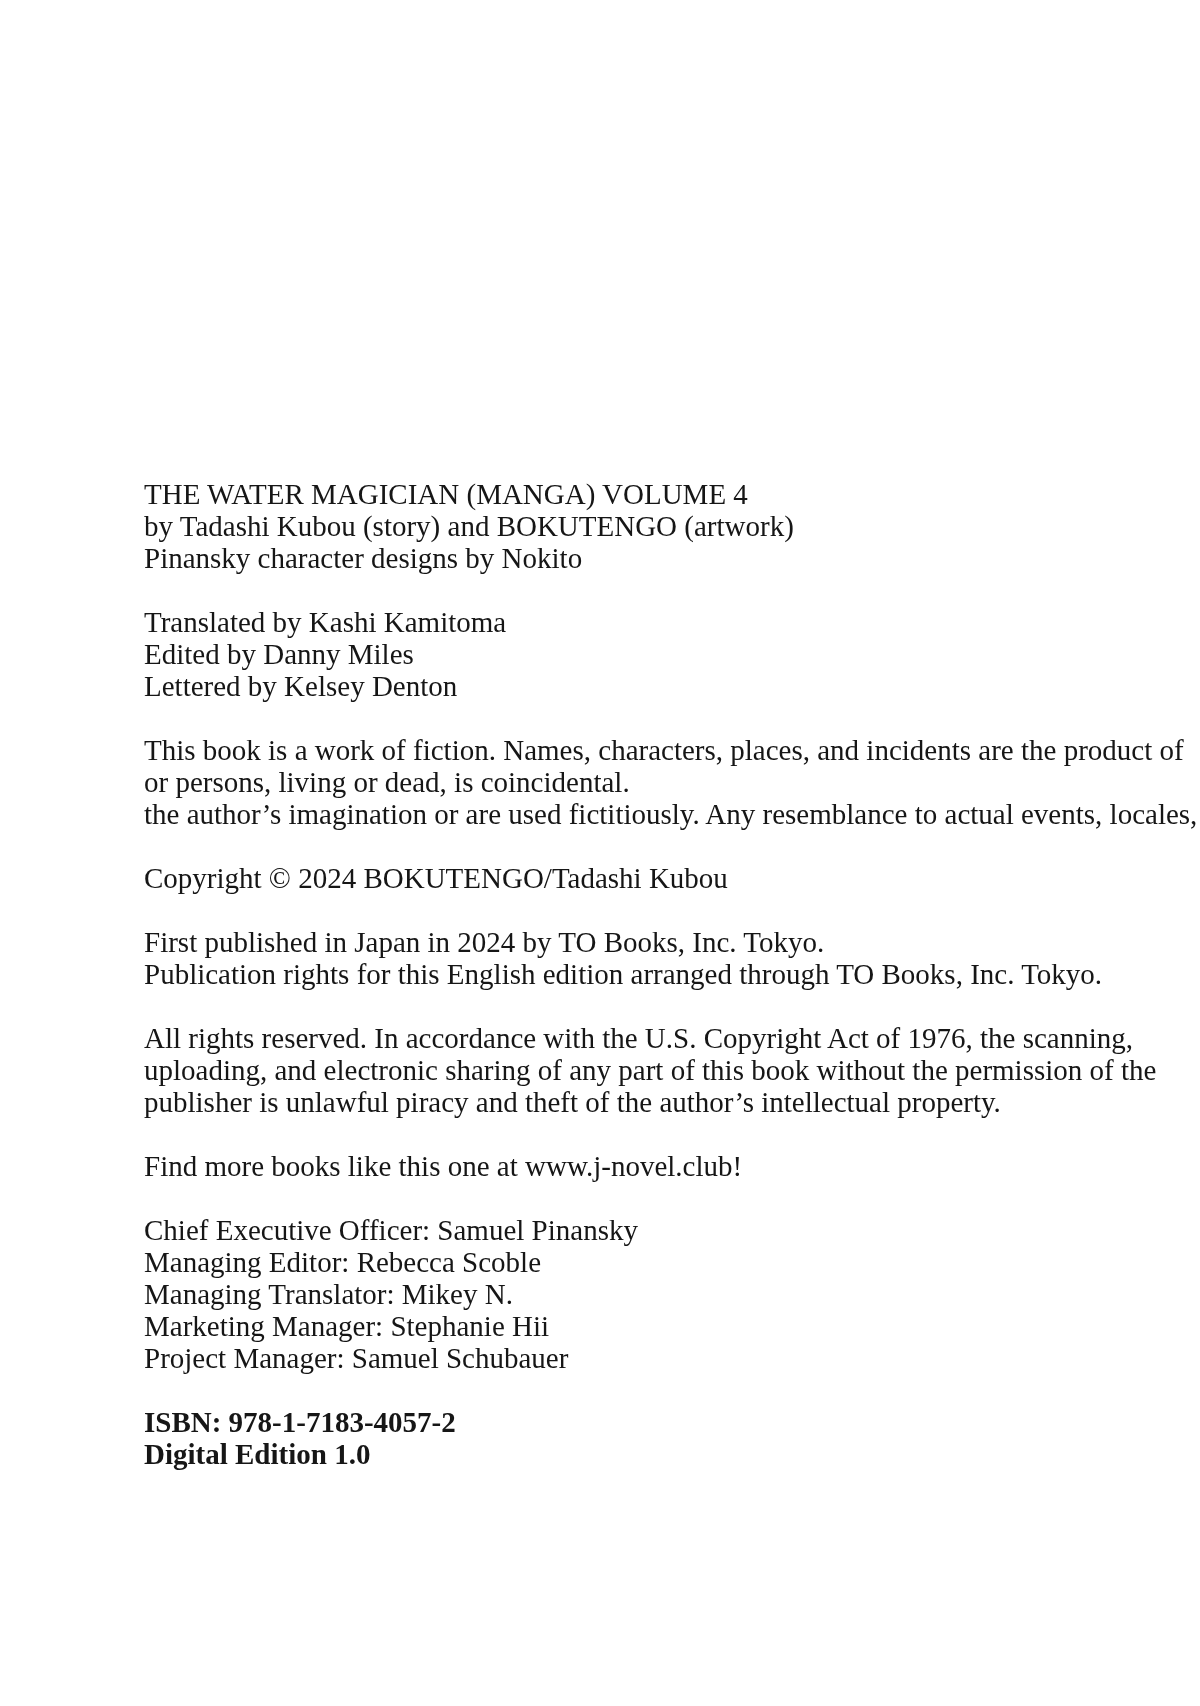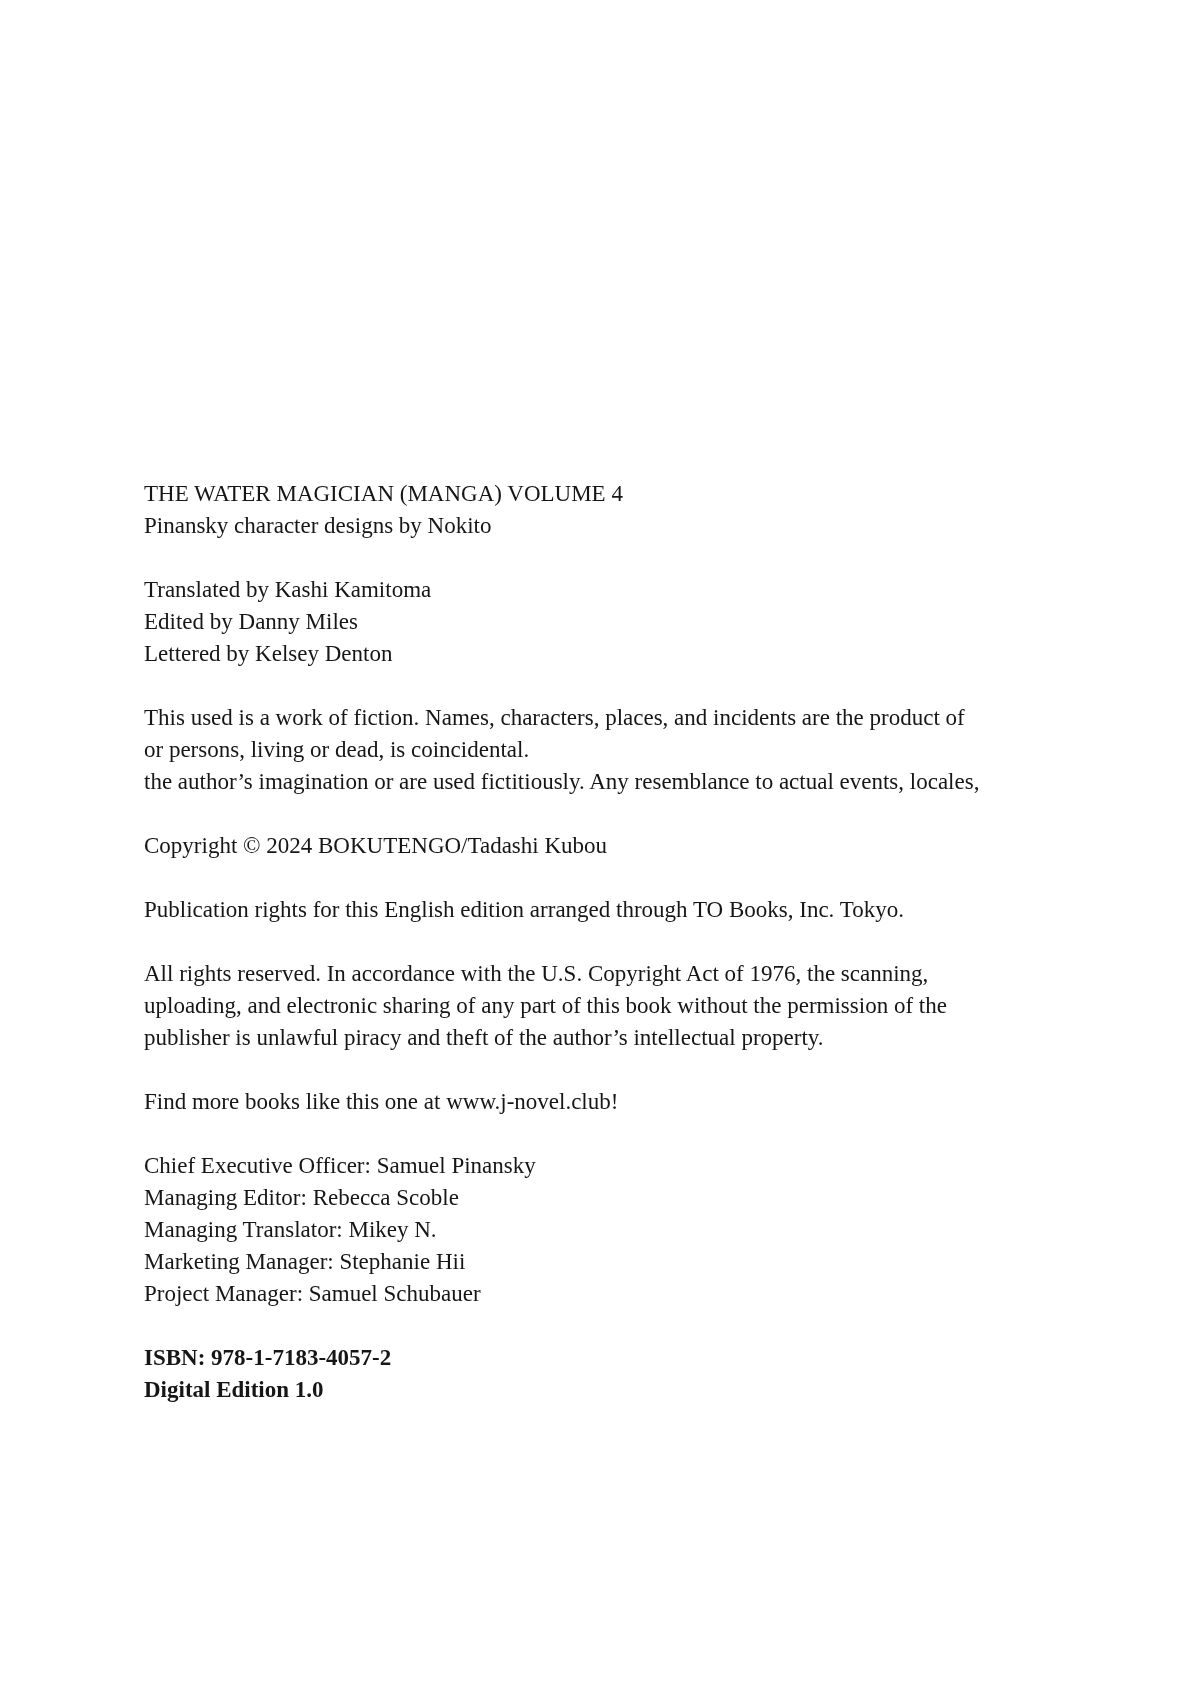--- a/index.html
+++ b/index.html
@@ -13,21 +13,21 @@
     height: 1706px;
     background: #ffffff;
     overflow: hidden;
   }
   .colophon {
     position: absolute;
     left: 144px;
     top: 478px;
     width: 980px;
     font-family: "Liberation Serif", "DejaVu Serif", serif;
-    font-size: 23px;
+    font-size: 29px;
     line-height: 32px;
     color: #161616;
     text-rendering: optimizeLegibility;
   }
   .block {
     margin: 0 0 32px 0;
   }
   .block:last-child {
     margin-bottom: 0;
     font-weight: bold;
@@ -37,40 +37,42 @@
   }
 </style>
 </head>
 <body>
 
 <div class="page">
   <div class="colophon">
 
     <div class="block">
       <div class="line">THE WATER MAGICIAN (MANGA) VOLUME 4</div>
+      <div class="line">by Tadashi Kubou (story) and BOKUTENGO (artwork)</div>
       <div class="line">Pinansky character designs by Nokito</div>
     </div>
 
     <div class="block">
       <div class="line">Translated by Kashi Kamitoma</div>
       <div class="line">Edited by Danny Miles</div>
       <div class="line">Lettered by Kelsey Denton</div>
     </div>
 
     <div class="block">
-      <div class="line">This used is a work of fiction. Names, characters, places, and incidents are the product of</div>
+      <div class="line">This book is a work of fiction. Names, characters, places, and incidents are the product of</div>
       <div class="line">or persons, living or dead, is coincidental.</div>
       <div class="line">the author’s imagination or are used fictitiously. Any resemblance to actual events, locales,</div>
     </div>
 
     <div class="block">
       <div class="line">Copyright © 2024 BOKUTENGO/Tadashi Kubou</div>
     </div>
 
     <div class="block">
+      <div class="line">First published in Japan in 2024 by TO Books, Inc. Tokyo.</div>
       <div class="line">Publication rights for this English edition arranged through TO Books, Inc. Tokyo.</div>
     </div>
 
     <div class="block">
       <div class="line">All rights reserved. In accordance with the U.S. Copyright Act of 1976, the scanning,</div>
       <div class="line">uploading, and electronic sharing of any part of this book without the permission of the</div>
       <div class="line">publisher is unlawful piracy and theft of the author’s intellectual property.</div>
     </div>
 
     <div class="block">

